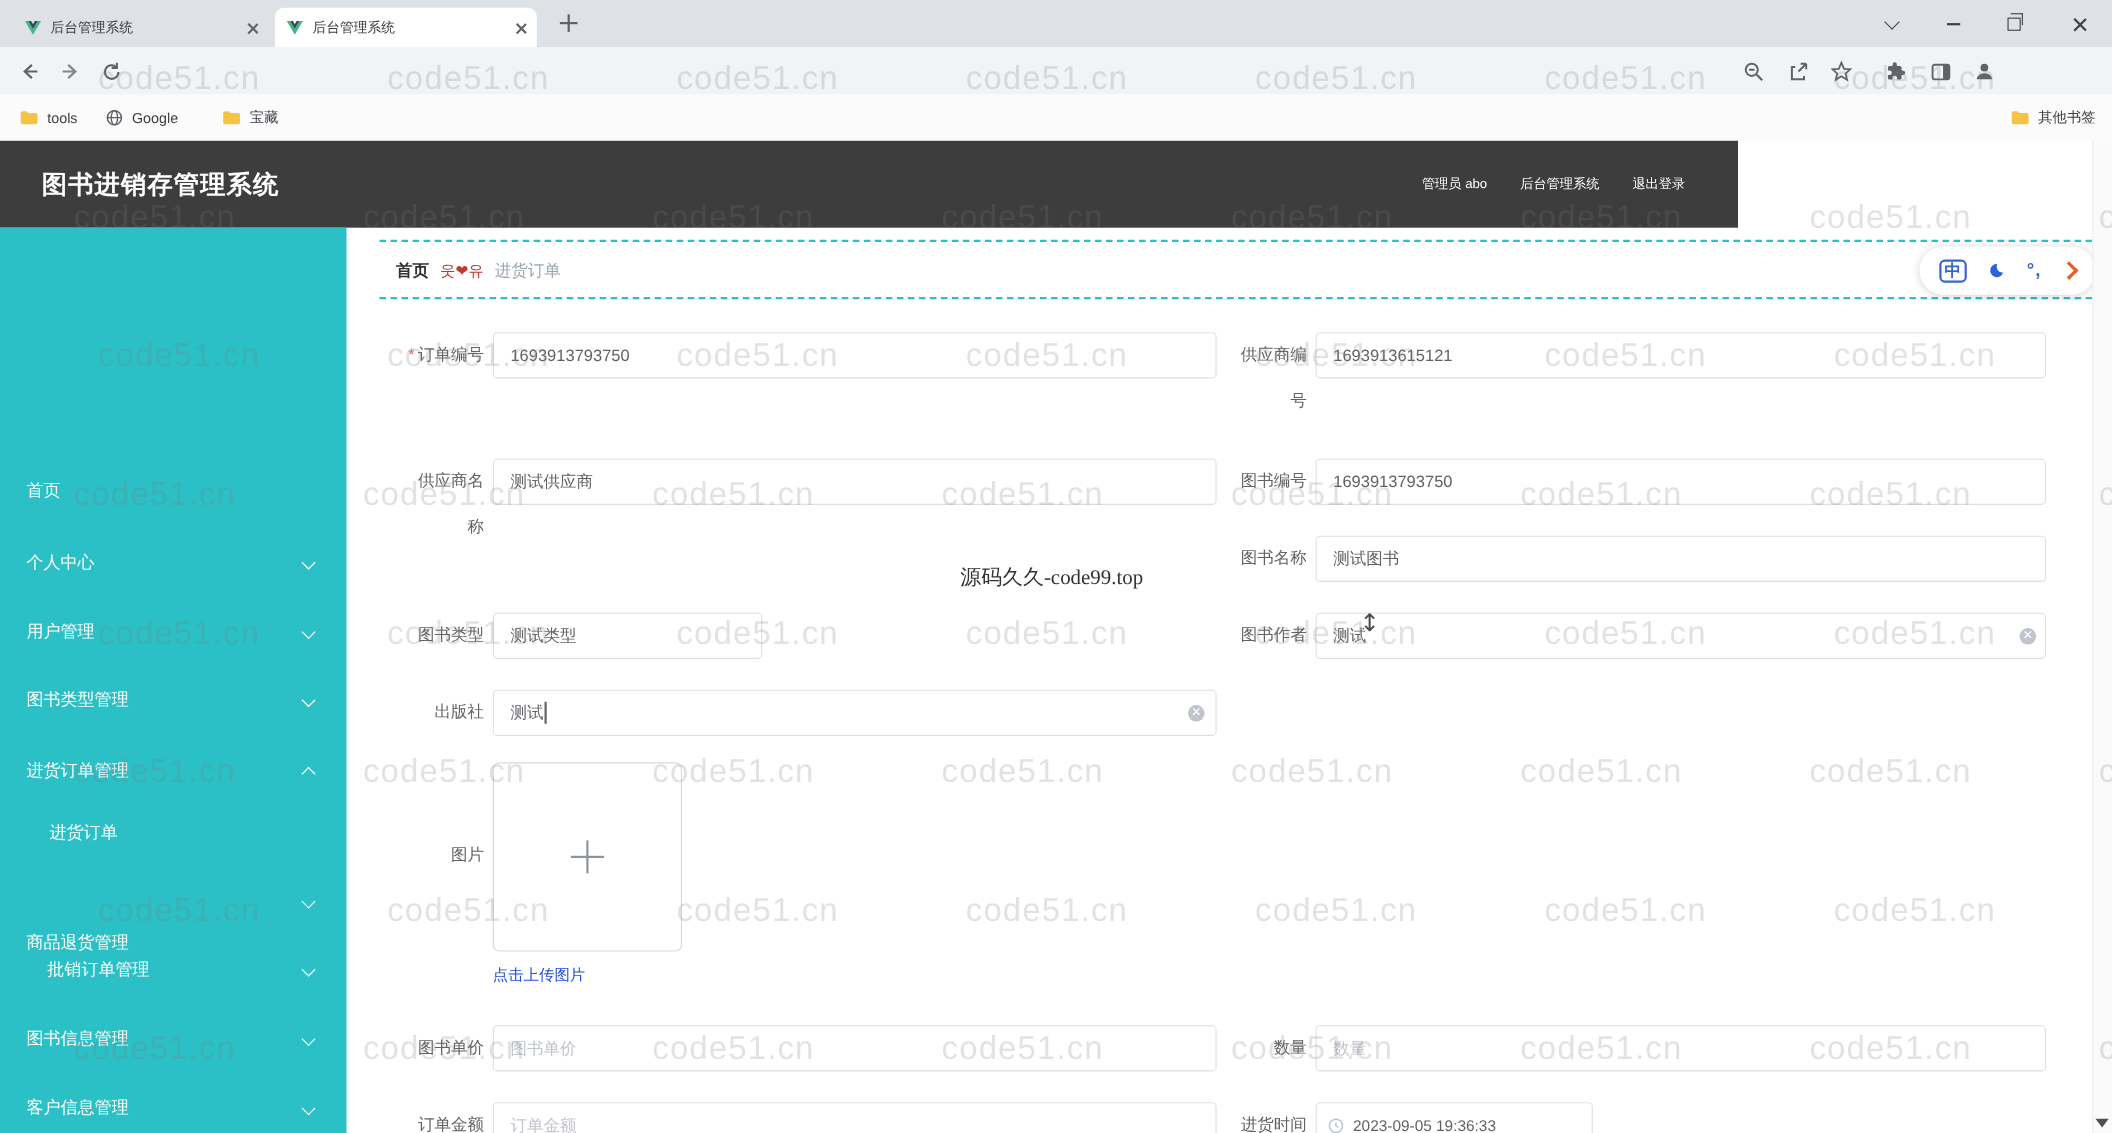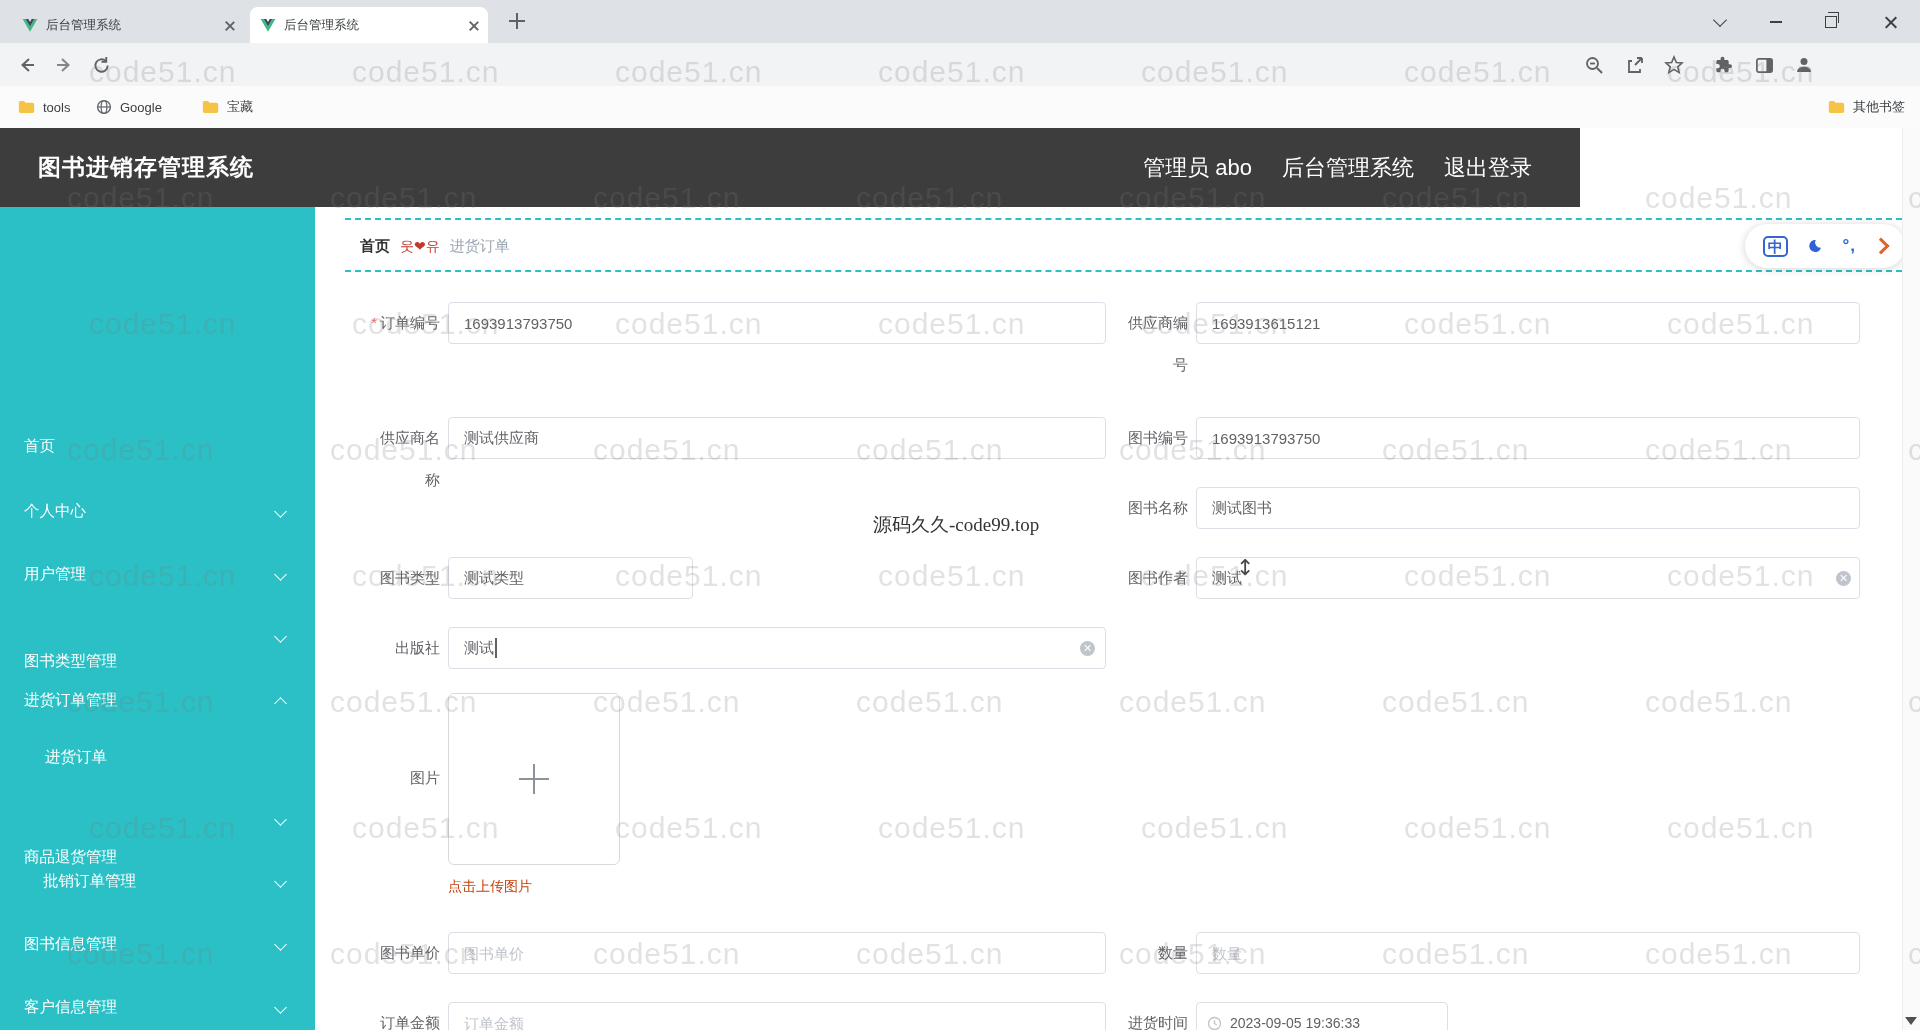--- a/index.html
+++ b/index.html
@@ -41,21 +41,21 @@
 
   
   .bookbar{position:absolute;left:0;top:86px;width:1920px;height:42px;background:#fbfbfc;}
   .bm{position:absolute;top:0;height:42px;display:flex;align-items:center;gap:8px;}
   .bm .lbl{font-size:13px;color:#3c4043;}
 
   
   .appheader{position:absolute;left:0;top:128px;width:1580px;height:79px;background:#3d3d3d;}
   .apptitle{position:absolute;left:38px;top:24px;font-size:23px;font-weight:bold;color:#fff;letter-spacing:1px;}
   .headerlinks{position:absolute;right:48px;top:0;height:79px;display:flex;align-items:center;gap:30px;}
-  .headerlinks span{color:#fff;font-size:22px;cursor:pointer;}
+  .headerlinks span{color:#fff;font-size:12px;cursor:pointer;}
 
   
   .sidebar{position:absolute;left:0;top:207px;width:315px;height:823px;background:#2bc0c5;}
   .sitem{position:absolute;left:0;width:315px;height:24px;color:#fff;font-size:15.5px;padding-left:24px;box-sizing:border-box;cursor:pointer;}
   .sitem.child{padding-left:45px;}
   .schev{position:absolute;left:276px;width:8px;height:8px;border-right:1.5px solid #fff;border-bottom:1.5px solid #fff;}
   .schev.down{transform:rotate(45deg);}
   .schev.up{transform:rotate(-135deg);}
 
   
@@ -82,21 +82,21 @@
   .clearicon{position:absolute;width:15px;height:15px;border-radius:50%;background:#c0c4cc;color:#fff;font-size:11px;
              line-height:15px;text-align:center;z-index:3;}
   .caret{position:absolute;width:1.5px;height:20px;background:#606266;z-index:3;}
   .cursor-updown{position:absolute;color:#4a4a4a;font-size:22px;z-index:7;font-family:"DejaVu Sans",sans-serif;}
   .uploadbox{position:absolute;left:448px;top:693px;width:170px;height:170px;border:1px solid #d9d9d9;border-radius:6px;
              display:flex;align-items:center;justify-content:center;cursor:pointer;background:#fff;}
   .plusicon{position:relative;width:30px;height:30px;}
   .plusicon::before,.plusicon::after{content:"";position:absolute;background:#8c939d;}
   .plusicon::before{left:14px;top:0;width:2px;height:30px;}
   .plusicon::after{left:0;top:14px;width:30px;height:2px;}
-  .uploadtip{position:absolute;left:448px;top:878px;font-size:14px;color:#c2410c;}
+  .uploadtip{position:absolute;left:448px;top:878px;font-size:14px;color:#1d4ed8;}
   .timebox{position:absolute;left:1196px;top:1002px;width:252px;height:42px;box-sizing:border-box;border:1px solid #dcdfe6;
            border-radius:4px;background:#fff;display:flex;align-items:center;gap:8px;padding:0 10px;}
   .timebox .tval{font-size:14px;color:#606266;white-space:nowrap;}
   .sitelabel{position:absolute;left:873px;top:512px;font-size:19px;color:#333;font-family:"Liberation Serif",serif;z-index:5;}
 
   
   .scrolltrack{position:absolute;right:0;top:128px;width:17px;height:902px;background:#fafafa;border-left:1px solid #ededed;z-index:8;}
   .scrolldown{position:absolute;right:3px;bottom:5px;width:0;height:0;border-left:6px solid transparent;border-right:6px solid transparent;border-top:8px solid #505050;}
 
   
@@ -248,21 +248,21 @@
       <span>退出登录</span>
     </div>
   </div>
 
   <div class="sidebar">
     <div class="sitem" style="top:229px;">首页</div>
     <div class="sitem" style="top:294px;">个人中心</div>
     <span class="schev down" style="top:300px;"></span>
     <div class="sitem" style="top:357px;">用户管理</div>
     <span class="schev down" style="top:363px;"></span>
-    <div class="sitem" style="top:419px;margin-top:25px;">图书类型管理</div>
+    <div class="sitem" style="top:419px;">图书类型管理</div>
     <span class="schev down" style="top:425px;"></span>
     <div class="sitem" style="top:483px;">进货订单管理</div>
     <span class="schev up" style="top:492px;"></span>
     <div class="sitem child" style="top:540px;">进货订单</div>
     <div class="sitem" style="top:602px;margin-top:38px;">商品退货管理</div>
     <span class="schev down" style="top:608px;"></span>
     <div class="sitem" style="top:664px;padding-left:43px;">批销订单管理</div>
     <span class="schev down" style="top:670px;"></span>
     <div class="sitem" style="top:727px;">图书信息管理</div>
     <span class="schev down" style="top:733px;"></span>

